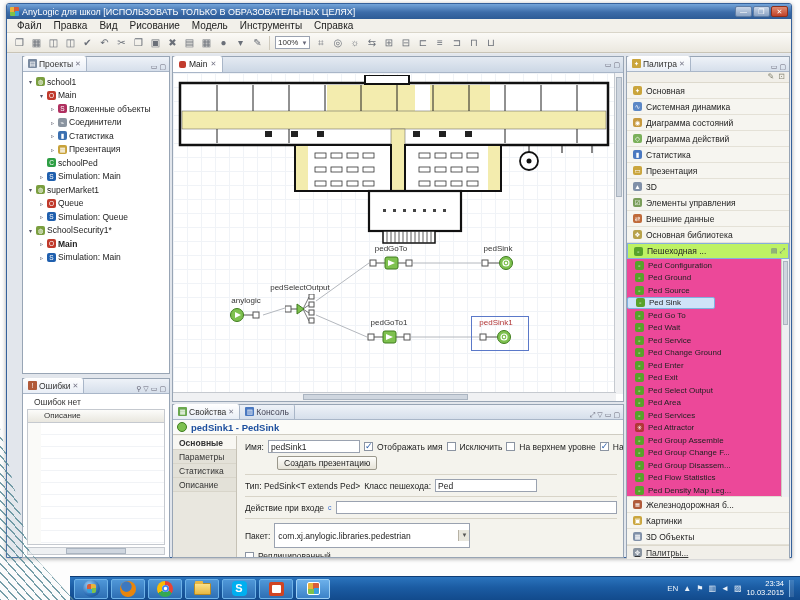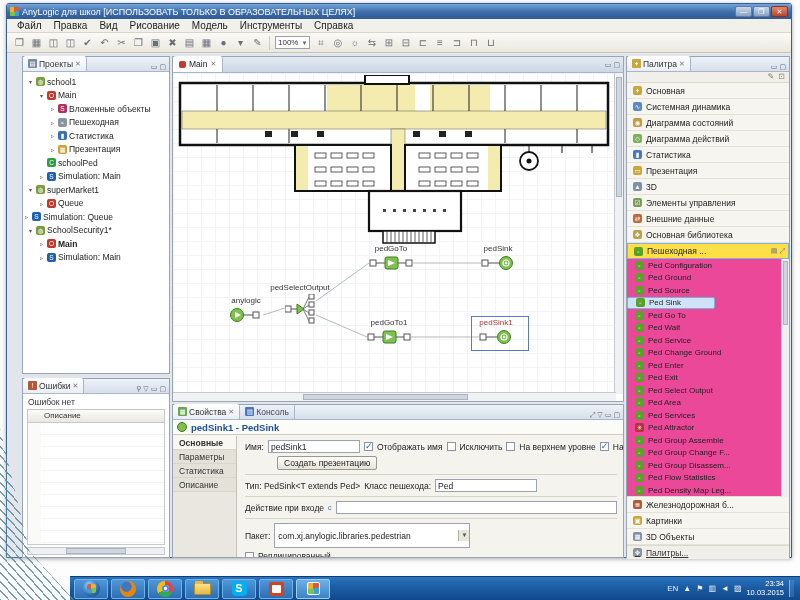--- a/index.html
+++ b/index.html
@@ -47,21 +47,21 @@
   
   #projects { left:14px; top:2px; width:148px; height:318px; }
   .tree { padding-top:3px; }
   .trow { display:flex; align-items:center; gap:2px; height:13.5px; font-size:8.5px; color:#222; white-space:nowrap; }
   .trow .arrow { width:7px; font-size:6px; color:#556; text-align:center; }
   .trow.bold .tlabel { font-weight:bold; }
   .ticon { width:9px; height:9px; border-radius:2px; display:inline-block; flex:0 0 9px; font-size:6.5px; line-height:9px; text-align:center; color:#fff; }
 
   
   #errors { left:14px; top:324px; width:148px; height:180px; }
-  .err-status { font-size:8.5px; color:#333; padding:3px 5px; }
+  .err-status { font-size:8.5px; color:#333; padding:3px 11px; }
   .err-table { position:absolute; left:4px; right:4px; top:30px; bottom:12px; border:1px solid #c5c9cf; background:#fff; }
   .err-head { height:13px; background:linear-gradient(#fcfcfa,#e9e7df); border-bottom:1px solid #c5c9cf; font-size:8px; color:#333; padding:1px 0 0 16px; }
   .err-rows { position:absolute; top:13px; bottom:0; left:0; right:0;
     background:repeating-linear-gradient(#fff 0 11px, #f1f3f6 11px 12px); border-left:13px solid #fafaf8; }
   .err-hscroll { position:absolute; left:4px; right:4px; bottom:2px; height:8px; background:#eef0f2; border:1px solid #c5c9cf; }
   .err-hscroll .thumb { position:absolute; left:28%; width:44%; top:0; bottom:0; background:#cfd6df; border:1px solid #aab4c0; }
 
   
   #editor { left:164px; top:2px; width:452px; height:346px; background:#fff; }
   .etabbar { height:16px; background:linear-gradient(#e4eaf2,#ccd7e5); border-bottom:1px solid #a9b6c8; display:flex; align-items:flex-end; }
@@ -101,21 +101,21 @@
   .cblabel { font-size:8.5px; }
   .btn { background:linear-gradient(#fdfdfb,#e6e3d8); border:1px solid #9a978b; border-radius:2px; font-size:8.5px; padding:1px 6px; color:#222; }
   .selectbox { display:flex; align-items:center; background:#fff; border:1px solid #9aa2b0; height:25px; width:196px; font-size:8.5px; padding-left:3px; }
   .selectbox .arr { margin-left:auto; width:11px; height:11px; background:#e8e6dd; border-left:1px solid #b7b2a4; font-size:6px; text-align:center; line-height:11px; color:#555; }
   .sup-c { color:#3a6fd0; font-size:7px; vertical-align:super; }
 
   
   #palette { left:618px; top:2px; width:164px; height:502px; background:#f6f5f0; }
   .pal-tools { height:11px; display:flex; justify-content:flex-end; gap:4px; padding-right:4px; font-size:8px; color:#887; background:#f1efe9; border-bottom:1px solid #ddd9cd; }
   .srow { height:16px; display:flex; align-items:center; gap:4px; padding-left:6px; font-size:8.5px; color:#222; border-bottom:1px solid #e4e1d7; background:#f6f5f0; }
-  .srow.active { background:#fde047; border:1px solid #86aede; }
+  .srow.active { background:#bef264; border:1px solid #86aede; }
   .srow .right-ics { margin-left:auto; padding-right:3px; font-size:7px; color:#678; }
   .pal-items { position:relative; height:238px; background:#ec4899; border-bottom:1px solid #e0ddd2; }
   .irow { height:12.5px; display:flex; align-items:center; gap:4px; padding-left:8px; font-size:8px; color:#222; }
   .irow.sel { background:#cfe3f8; border:1px solid #7fb0e0; border-radius:2px; width:88px; }
   .pal-scroll { position:absolute; right:0; top:0; width:8px; height:238px; background:#eef0f2; border-left:1px solid #cfccc2; }
   .pal-scroll .thumb { position:absolute; top:2px; height:64px; left:1px; right:1px; background:#cfd6df; border:1px solid #aab4c0; }
   .pal-link { height:14px; display:flex; align-items:center; gap:4px; padding-left:6px; font-size:8.5px; color:#333; border-top:1px solid #ddd9cd; background:#f1efe9; text-decoration:underline; }
 
   
   .taskbar { position:absolute; left:70px; right:0; top:576px; height:24px; z-index:5;
@@ -238,21 +238,21 @@
 
             <div class="trow" style="padding-left: 26px;">
               <span class="arrow">▹</span>
               <span class="ticon" style="background: rgb(176, 48, 96);">S</span>
               <span class="tlabel">Вложенные объекты</span>
             </div>
 
             <div class="trow" style="padding-left: 26px;">
               <span class="arrow">▹</span>
               <span class="ticon" style="background: rgb(138, 148, 160);">⌁</span>
-              <span class="tlabel">Пешеходная</span>
+              <span class="tlabel">Соединители</span>
             </div>
 
             <div class="trow" style="padding-left: 26px;">
               <span class="arrow">▹</span>
               <span class="ticon" style="background: rgb(58, 111, 176);">▮</span>
               <span class="tlabel">Статистика</span>
             </div>
 
             <div class="trow" style="padding-left: 26px;">
               <span class="arrow">▹</span>
@@ -277,21 +277,21 @@
               <span class="ticon" style="background: rgb(122, 158, 63);">◍</span>
               <span class="tlabel">superMarket1</span>
             </div>
 
             <div class="trow" style="padding-left: 15px;">
               <span class="arrow">▹</span>
               <span class="ticon" style="background: rgb(192, 57, 43);">O</span>
               <span class="tlabel">Queue</span>
             </div>
 
-            <div class="trow" style="">
+            <div class="trow" style="padding-left: 15px;">
               <span class="arrow">▹</span>
               <span class="ticon" style="background: rgb(31, 95, 174);">S</span>
               <span class="tlabel">Simulation: Queue</span>
             </div>
 
             <div class="trow" style="padding-left: 4px;">
               <span class="arrow">▾</span>
               <span class="ticon" style="background: rgb(122, 158, 63);">◍</span>
               <span class="tlabel">SchoolSecurity1*</span>
             </div>

